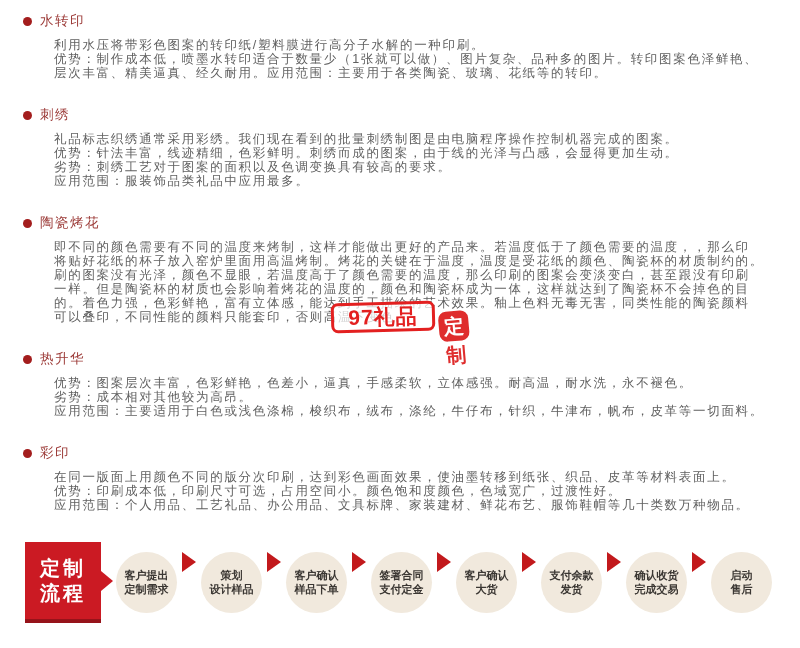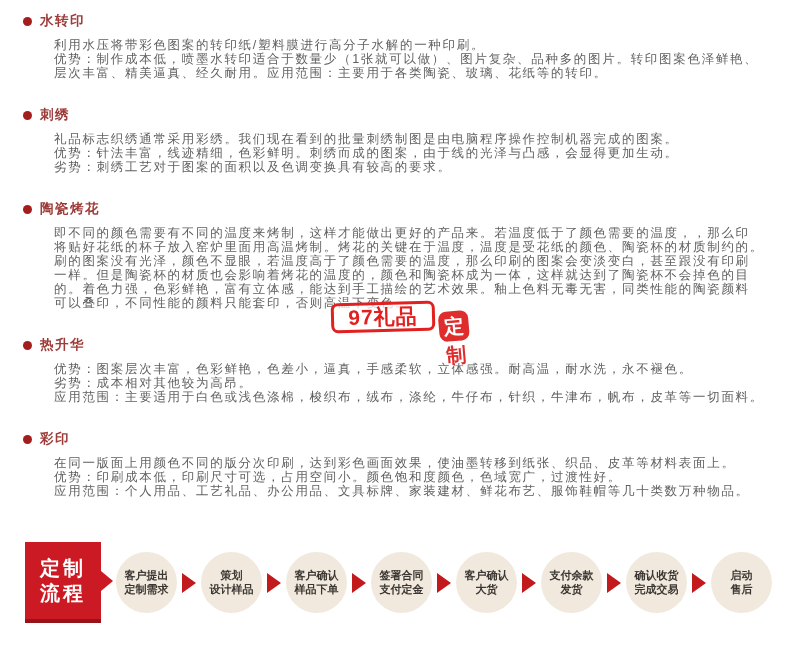--- a/index.html
+++ b/index.html
@@ -9,21 +9,21 @@
     width:800px; height:648px;
     background:#ffffff;
     overflow:hidden;
     font-family:"Liberation Sans", sans-serif;
   }
   .sections { padding-top:12px; }
   .section { margin-bottom:26px; }
   .section-head {
     display:flex; align-items:center; gap:8px;
     padding-left:23px;
-    color:#9c3b38; font-weight:bold; font-size:13.5px; letter-spacing:1.5px;
+    color:#9c3b38; font-weight:normal; font-size:13.5px; letter-spacing:1.5px;
   }
   .bullet {
     width:9px; height:9px; border-radius:50%;
     background:#a31d1d; flex:0 0 auto;
   }
   .section-body {
     padding-left:54px; padding-right:4px; padding-top:8px;
     color:#5f5f5f; font-size:12.5px; line-height:14px; letter-spacing:1.7px;
   }
   .section-body .line { white-space:nowrap; }
@@ -67,21 +67,21 @@
     color:#ffffff; font-weight:bold; font-size:20px; letter-spacing:3px;
     display:flex; flex-direction:column; align-items:center; justify-content:center;
     line-height:25px;
   }
   .flow-box::after {
     content:""; position:absolute; right:-12px; top:50%; margin-top:-10px;
     border-left:12px solid #cb1a23;
     border-top:10px solid transparent;
     border-bottom:10px solid transparent;
   }
-  .flow-steps { display:flex; align-items:center; gap:5px; margin-left:15px; }
+  .flow-steps { display:flex; align-items:flex-start; gap:5px; margin-left:15px; }
   .flow-circle {
     width:61px; height:61px; border-radius:50%;
     background:#f1e9dd;
     color:#3b3733; font-weight:bold; font-size:11px; line-height:13.5px;
     display:flex; flex-direction:column; align-items:center; justify-content:center;
     text-align:center; flex:0 0 auto;
   }
   .flow-arrow {
     width:0; height:0; flex:0 0 auto;
     border-left:14px solid #c2191c;
@@ -108,20 +108,21 @@
       </div>
       <div class="section">
         <div class="section-head">
           <span class="bullet"></span>
           <span>刺绣</span>
         </div>
         <div class="section-body">
           <div class="line">礼品标志织绣通常采用彩绣。我们现在看到的批量刺绣制图是由电脑程序操作控制机器完成的图案。</div>
           <div class="line">优势：针法丰富，线迹精细，色彩鲜明。刺绣而成的图案，由于线的光泽与凸感，会显得更加生动。</div>
           <div class="line">劣势：刺绣工艺对于图案的面积以及色调变换具有较高的要求。</div>
+          <div class="line">应用范围：服装饰品类礼品中应用最多。</div>
         </div>
       </div>
       <div class="section">
         <div class="section-head">
           <span class="bullet"></span>
           <span>陶瓷烤花</span>
         </div>
         <div class="section-body">
           <div class="line">即不同的颜色需要有不同的温度来烤制，这样才能做出更好的产品来。若温度低于了颜色需要的温度，，那么印</div>
           <div class="line">将贴好花纸的杯子放入窑炉里面用高温烤制。烤花的关键在于温度，温度是受花纸的颜色、陶瓷杯的材质制约的。</div>

